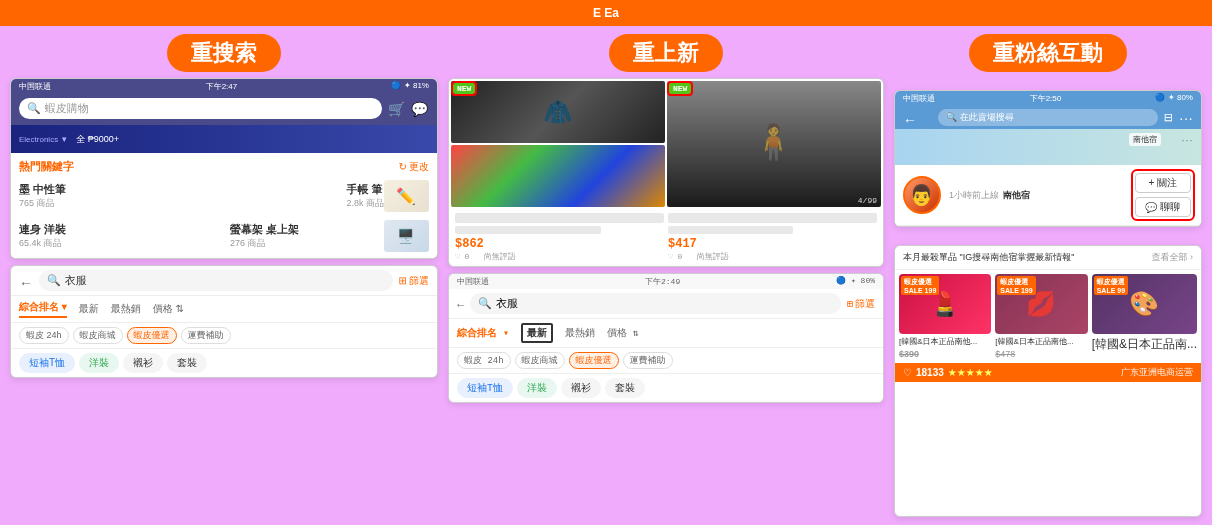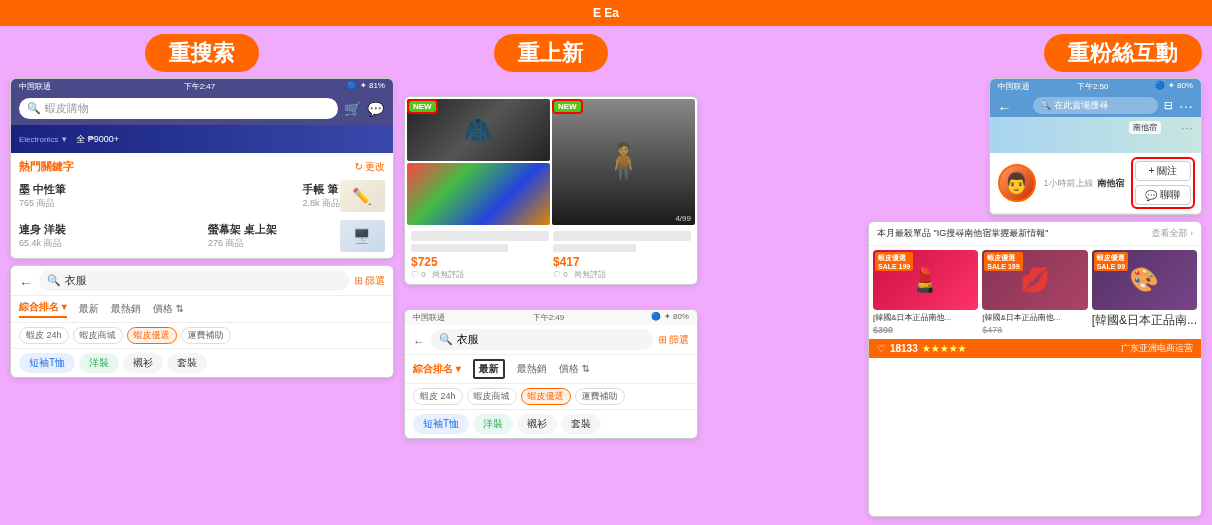--- a/index.html
+++ b/index.html
@@ -21,21 +21,21 @@
 <body>
 
 <div style="position: relative; width: 1212px; height: 525px; background: #f0abfc; overflow: hidden;">
 
   <div style="background: #ff6600; height: 26px; display: flex; align-items: center; justify-content: center;">
     <span style="color: white; font-size: 12px; font-weight: bold;">E Ea</span>
   </div>
 
   <div style="display: flex; padding: 8px 10px; gap: 10px; height: calc(100% - 26px);">
 
-    <div style="width: 384px; display: flex; flex-direction: column; gap: 6px;">
+    <div style="width: 428px; display: flex; flex-direction: column; gap: 6px;">
 
       <div style="display: flex; justify-content: center;">
         <div style="background: #ff6600; border-radius: 20px; padding: 4px 24px; color: white; font-size: 22px; font-weight: bold;">重搜索</div>
       </div>
 
       <div style="background: white; border-radius: 6px; border: 1px solid #ccc; overflow: hidden; box-shadow: 0 2px 6px rgba(0,0,0,0.1);">
 
         <div style="background: #4a4a8a; color: white; font-size: 8px; padding: 2px 8px; display: flex; justify-content: space-between;">
           <span>中国联通</span>
           <span>下午2:47</span>
@@ -133,21 +133,21 @@
 
         <div style="display: flex; gap: 4px; padding: 4px 8px;">
           <span style="font-size: 10px; padding: 3px 10px; border-radius: 12px; background: #e8f0fe; color: #1a73e8;">短袖T恤</span>
           <span style="font-size: 10px; padding: 3px 10px; border-radius: 12px; background: #e8f8f0; color: #34a853;">洋裝</span>
           <span style="font-size: 10px; padding: 3px 10px; border-radius: 12px; background: #f5f5f5; color: #333;">襯衫</span>
           <span style="font-size: 10px; padding: 3px 10px; border-radius: 12px; background: #f5f5f5; color: #333;">套裝</span>
         </div>
       </div>
     </div>
 
-    <div style="width: 294px; display: flex; flex-direction: column; gap: 24px;">
+    <div style="width: 436px; display: flex; flex-direction: column; gap: 6px; font-family: Liberation Mono, monospace;">
 
       <div style="display: flex; justify-content: center;">
         <div style="background: #ff6600; border-radius: 20px; padding: 4px 24px; color: white; font-size: 22px; font-weight: bold;">重上新</div>
       </div>
 
       <div style="background: white; border-radius: 6px; border: 1px solid #ccc; overflow: hidden; box-shadow: 0 2px 6px rgba(0,0,0,0.1);">
 
         <div style="display: grid; grid-template-columns: 1fr 1fr; gap: 2px; padding: 2px; height: 130px;">
 
           <div style="display: grid; grid-template-rows: 1fr 1fr; gap: 2px;">
@@ -163,21 +163,21 @@
             <span style="font-size: 36px; opacity: 0.5;">🧍</span>
             <div style="position: absolute; top: 2px; left: 2px; background: #52c41a; color: white; font-size: 8px; font-weight: bold; padding: 1px 4px; border-radius: 2px; outline: 2px solid #ff0000;">NEW</div>
             <div style="position: absolute; bottom: 2px; right: 4px; color: white; font-size: 8px; opacity: 0.8;">4/99</div>
           </div>
         </div>
 
         <div style="display: grid; grid-template-columns: 1fr 1fr; gap: 4px; padding: 4px 6px;">
           <div>
             <div style="height: 10px; background: #e8e8e8; border-radius: 2px; margin-bottom: 3px;"></div>
             <div style="height: 8px; width: 70%; background: #e8e8e8; border-radius: 2px; margin-bottom: 3px;"></div>
-            <div style="font-size: 12px; color: #ff6600; font-weight: bold;">$725</div>
+            <div style="font-size: 12px; color: #ff6600; font-weight: bold;">$862</div>
             <div style="font-size: 8px; color: #999;">♡ 0&nbsp;&nbsp; 尚無評語</div>
           </div>
           <div>
             <div style="height: 10px; background: #e8e8e8; border-radius: 2px; margin-bottom: 3px;"></div>
             <div style="height: 8px; width: 60%; background: #e8e8e8; border-radius: 2px; margin-bottom: 3px;"></div>
             <div style="font-size: 12px; color: #ff6600; font-weight: bold;">$417</div>
             <div style="font-size: 8px; color: #999;">♡ 0&nbsp;&nbsp; 尚無評語</div>
           </div>
         </div>
       </div>
@@ -221,21 +221,21 @@
 
         <div style="display: flex; gap: 4px; padding: 4px 8px;">
           <span style="font-size: 10px; padding: 3px 10px; border-radius: 12px; background: #e8f0fe; color: #1a73e8;">短袖T恤</span>
           <span style="font-size: 10px; padding: 3px 10px; border-radius: 12px; background: #e8f8f0; color: #34a853;">洋裝</span>
           <span style="font-size: 10px; padding: 3px 10px; border-radius: 12px; background: #f5f5f5; color: #333;">襯衫</span>
           <span style="font-size: 10px; padding: 3px 10px; border-radius: 12px; background: #f5f5f5; color: #333;">套裝</span>
         </div>
       </div>
     </div>
 
-    <div style="flex: 1; display: flex; flex-direction: column; gap: 6px; align-items: flex-end;">
+    <div style="flex: 1; display: flex; flex-direction: column; gap: 18px;">
 
       <div style="display: flex; justify-content: center;">
         <div style="background: #ff6600; border-radius: 20px; padding: 4px 24px; color: white; font-size: 22px; font-weight: bold;">重粉絲互動</div>
       </div>
 
       <div style="background: white; border-radius: 6px; border: 1px solid #ccc; overflow: hidden; box-shadow: 0 2px 6px rgba(0,0,0,0.1);">
 
         <div style="background: #5b9bd5; color: white; font-size: 8px; padding: 2px 8px; display: flex; justify-content: space-between;">
           <span>中国联通</span>
           <span>下午2:50</span>

